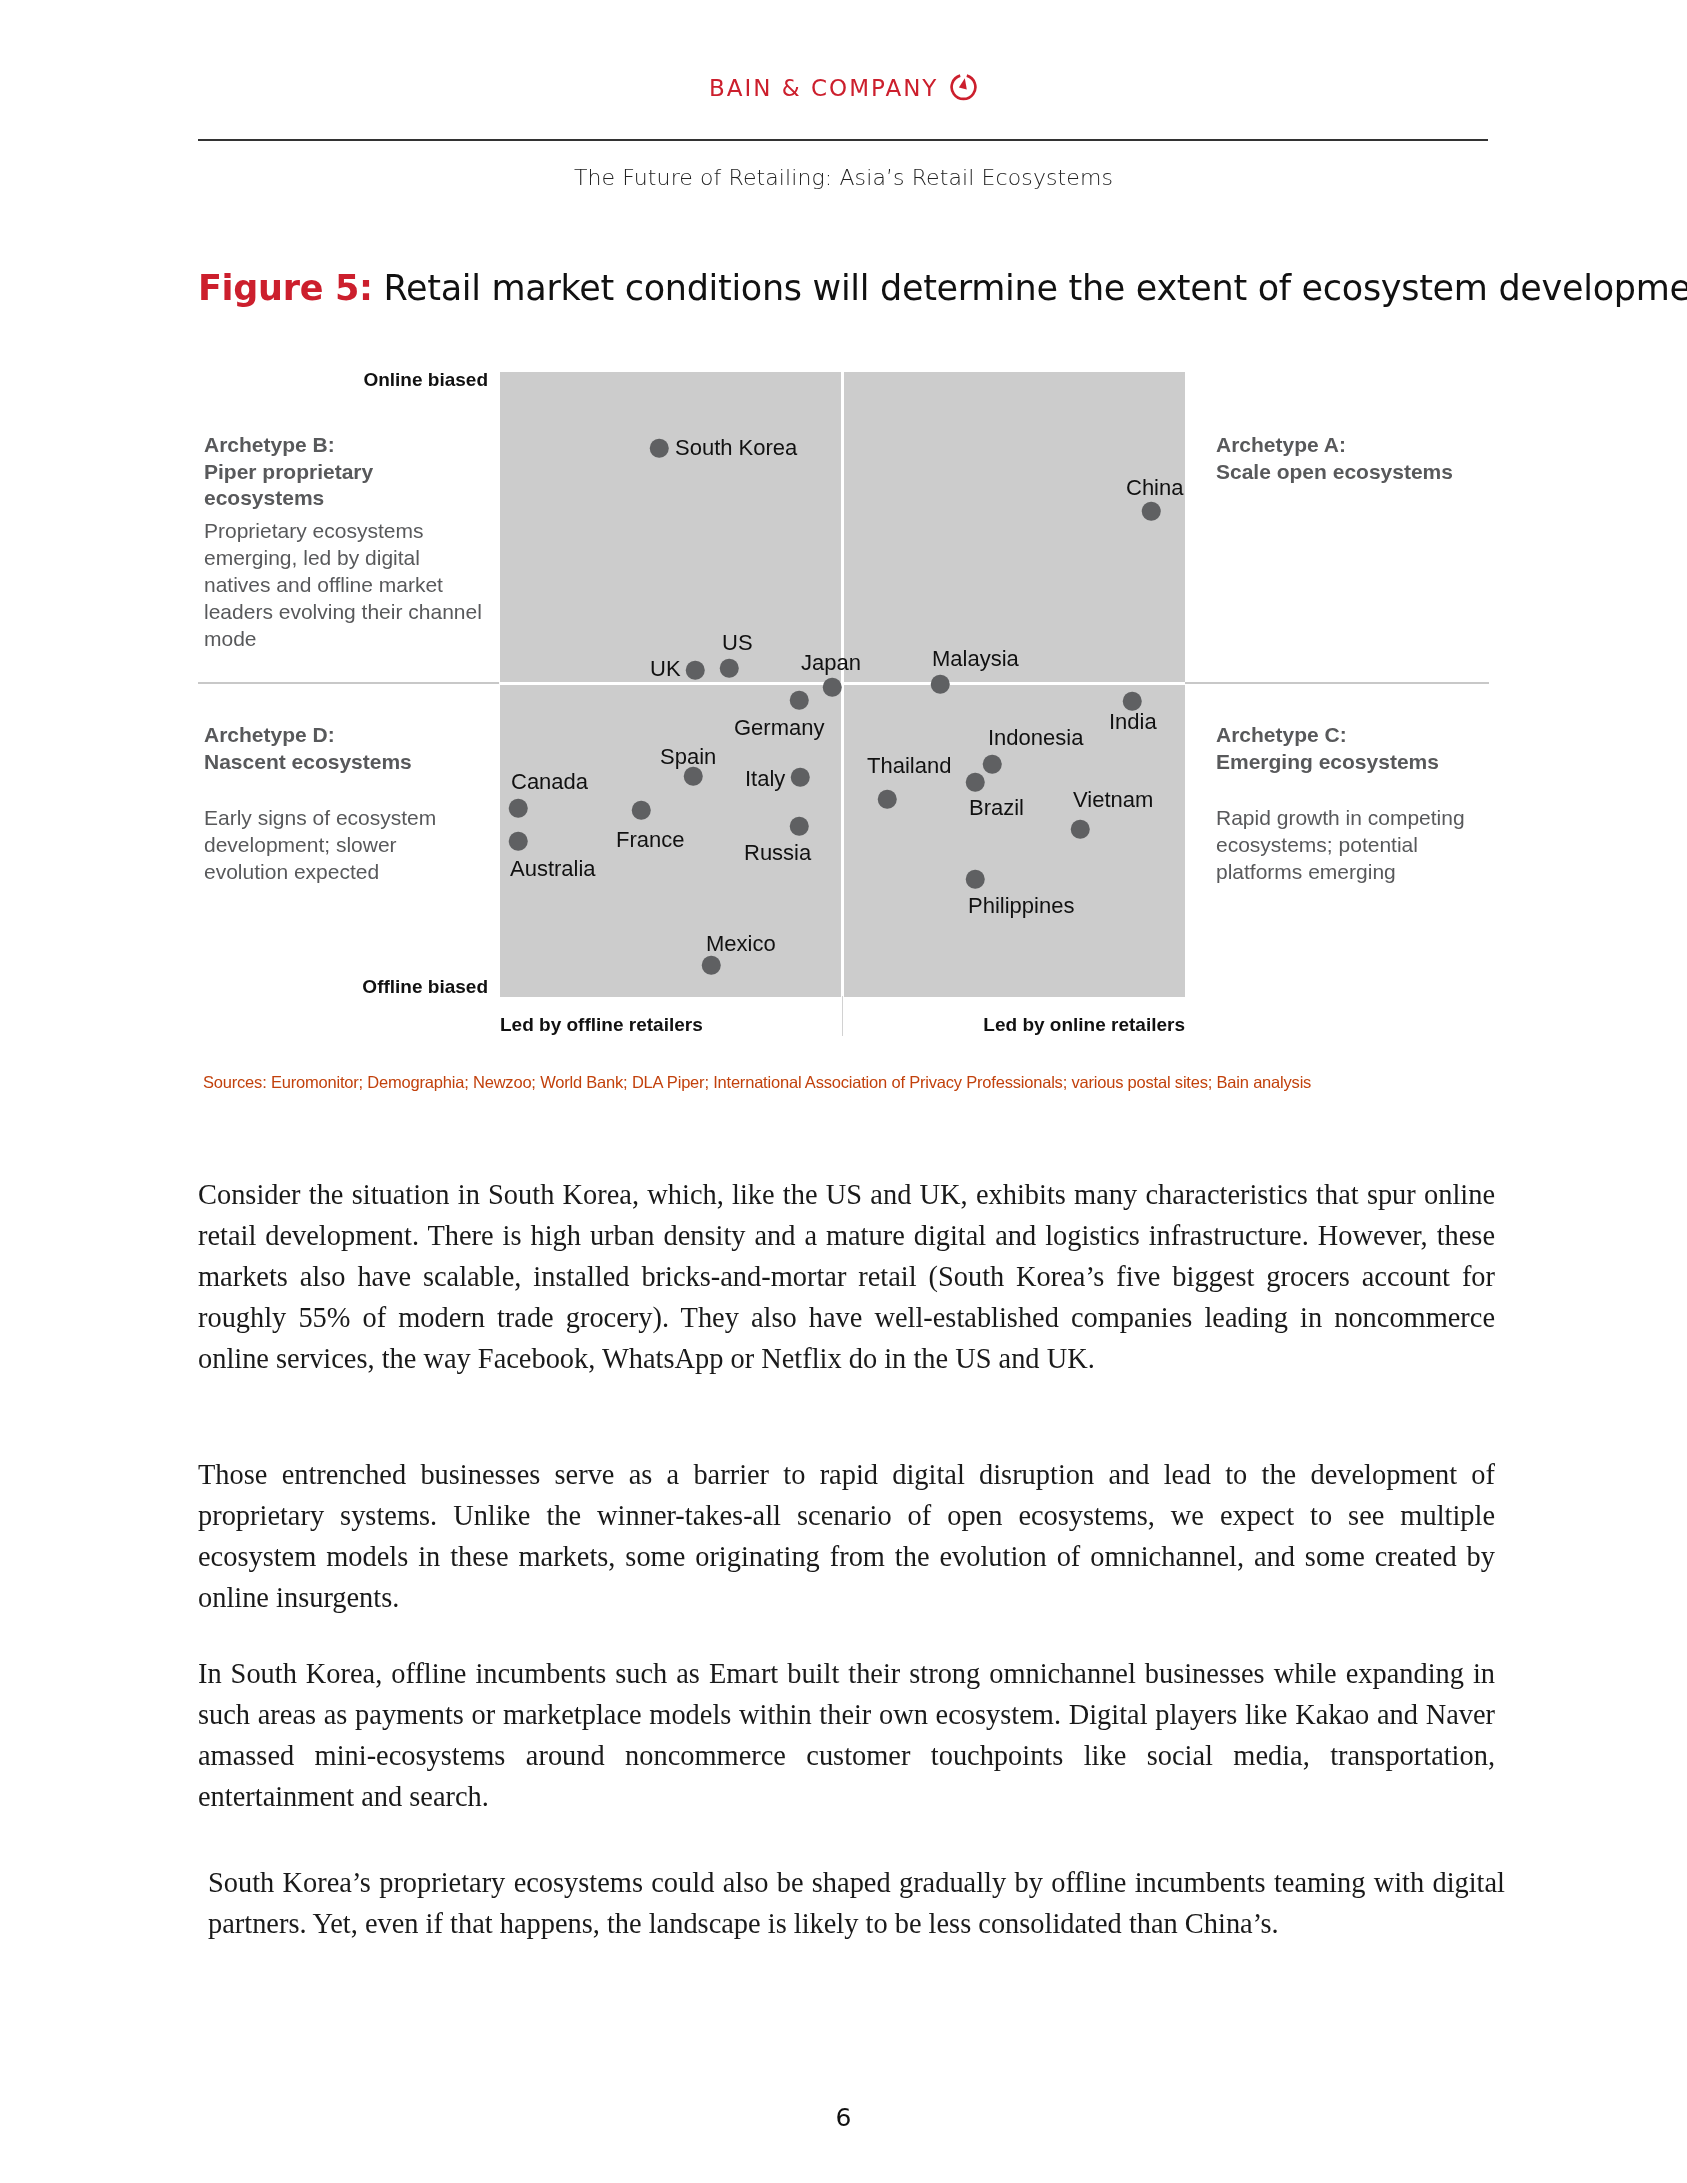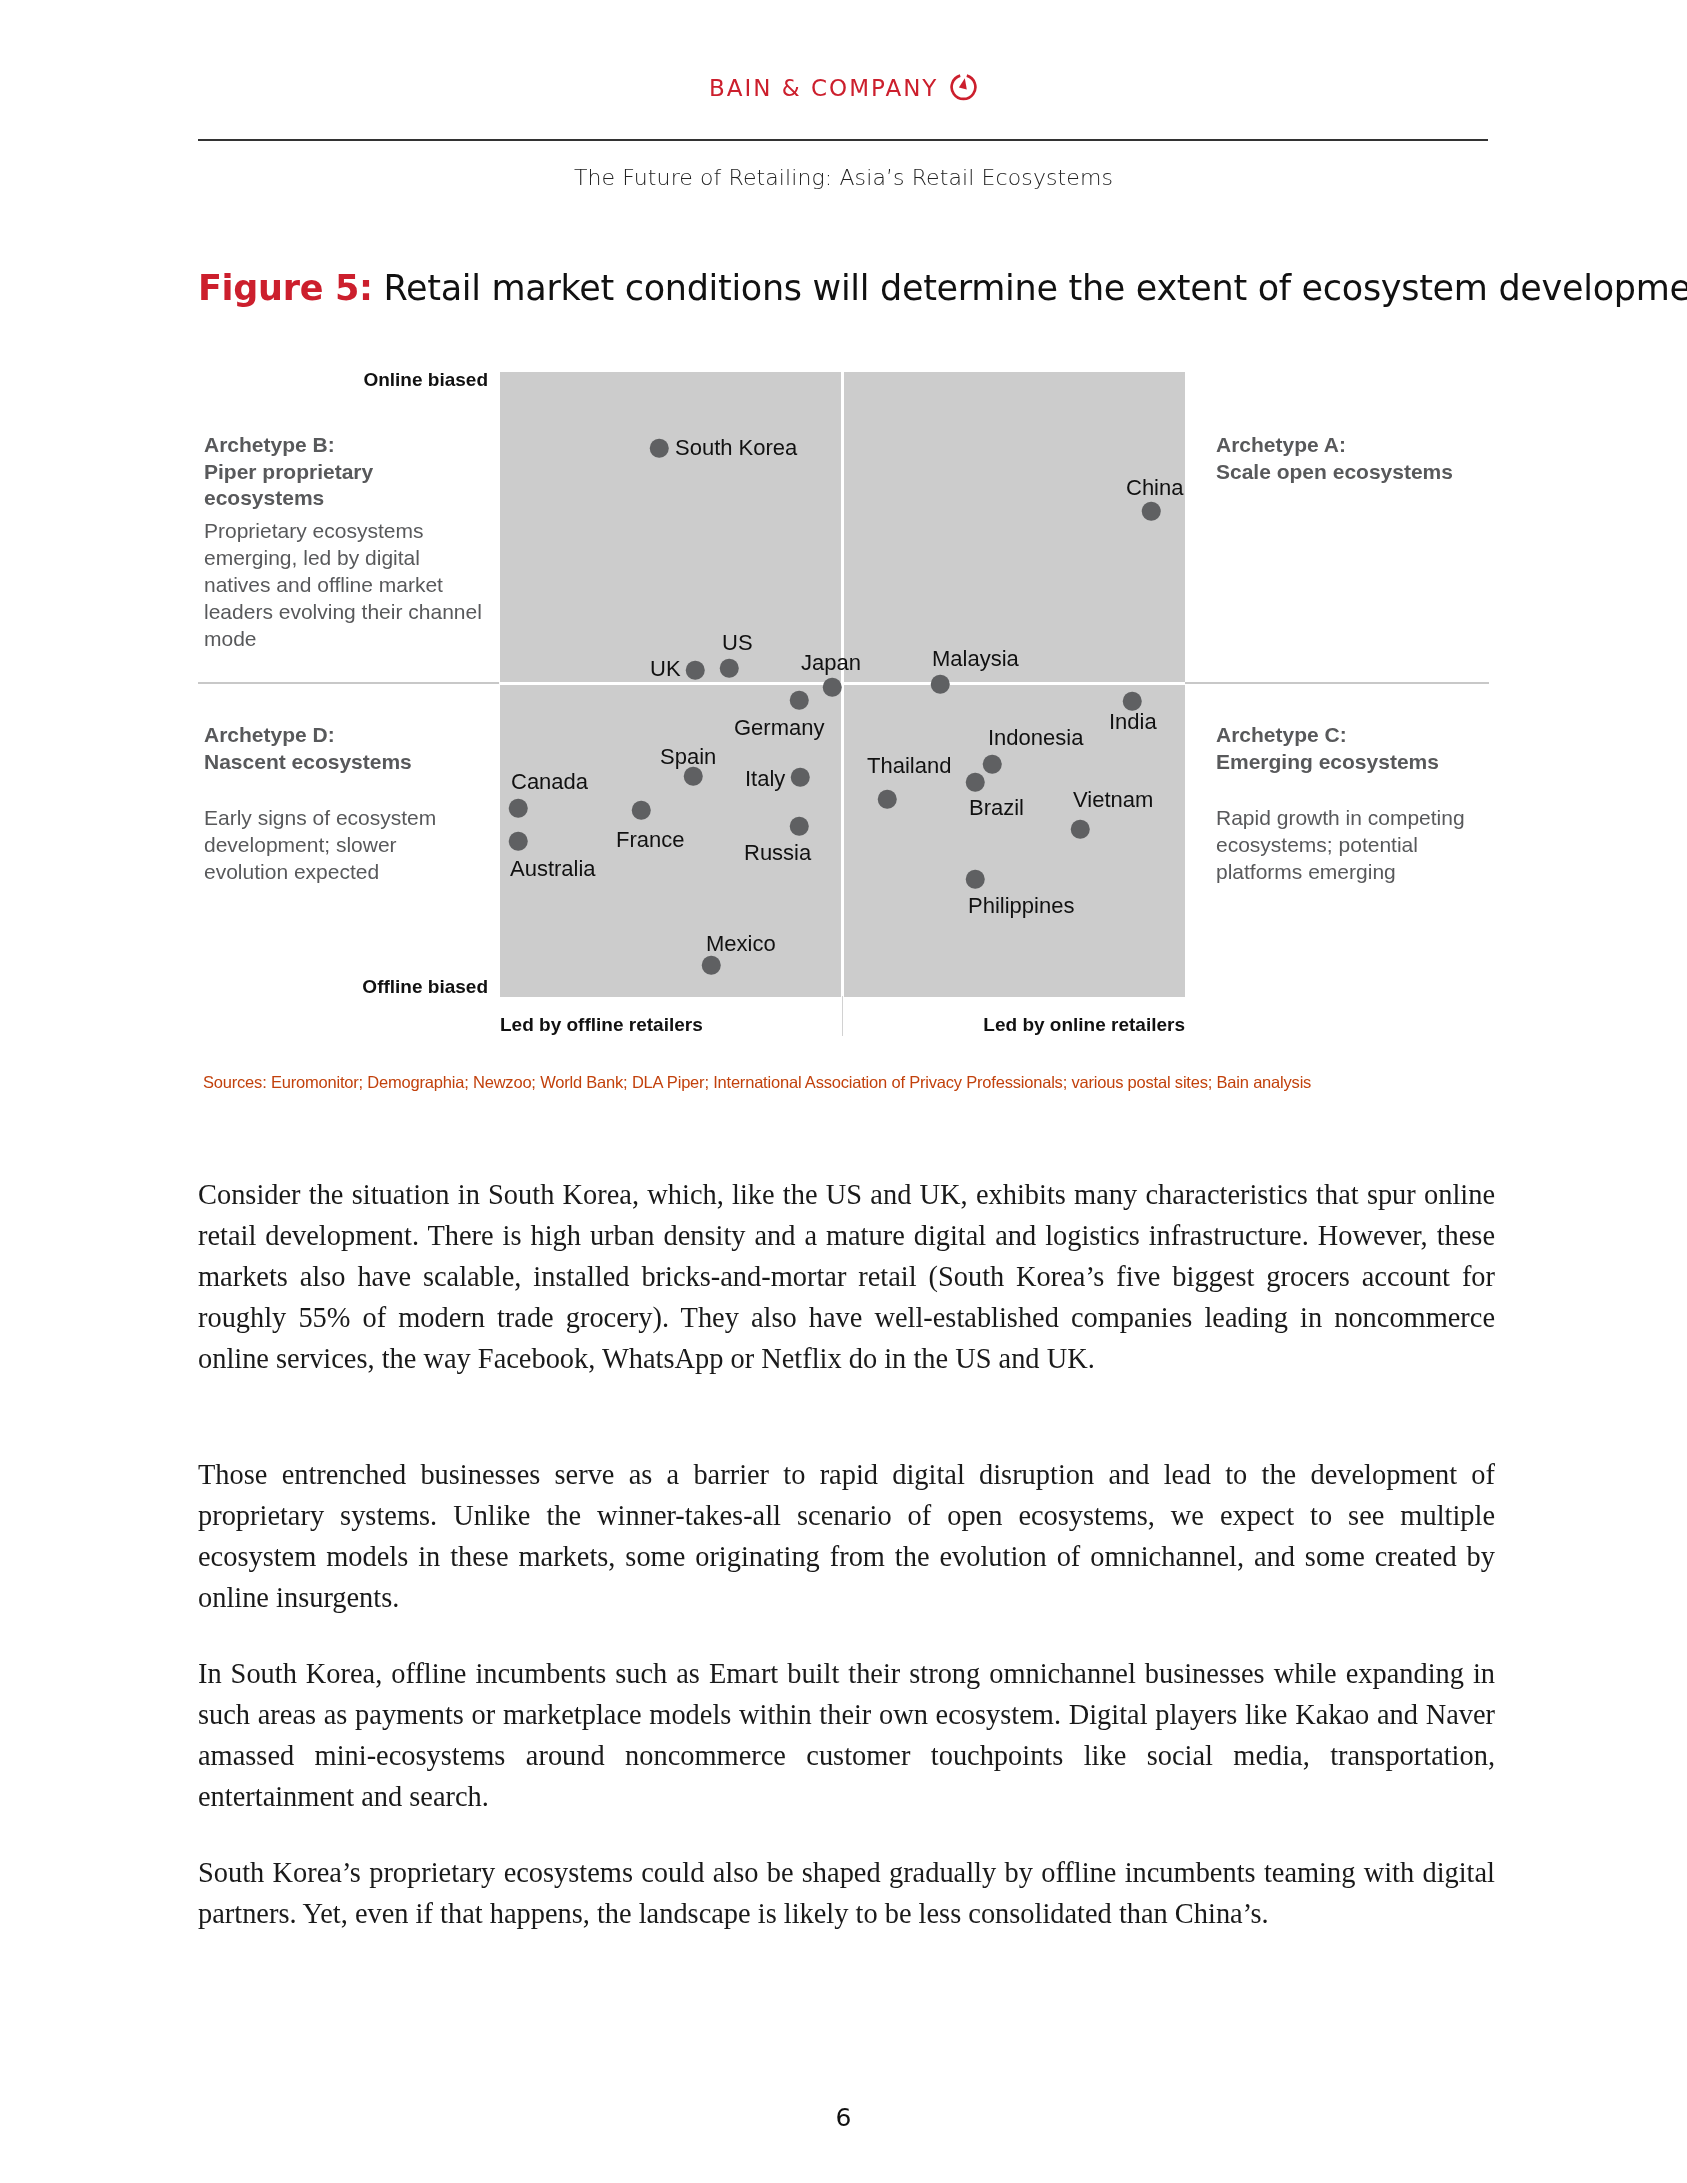--- a/index.html
+++ b/index.html
@@ -170,16 +170,16 @@
 
   <div class="dot" style="left:711px;top:965px"></div>
   <div class="pt-label" style="left:706px;top:931px">Mexico</div>
 
   <div class="sources">Sources: Euromonitor; Demographia; Newzoo; World Bank; DLA Piper; International Association of Privacy Professionals; various postal sites; Bain analysis</div>
 </div>
 
 <p class="body-text p1" style="margin:0">Consider the situation in South Korea, which, like the US and UK, exhibits many characteristics that spur online retail development. There is high urban density and a mature digital and logistics infra­structure. However, these markets also have scalable, installed bricks-and-mortar retail (South Korea’s five biggest grocers account for roughly 55% of modern trade grocery). They also have well-established companies leading in noncommerce online services, the way Facebook, WhatsApp or Netflix do in the US and UK.</p>
 <p class="body-text p2" style="margin:0">Those entrenched businesses serve as a barrier to rapid digital disruption and lead to the development of proprietary systems. Unlike the winner-takes-all scenario of open ecosystems, we expect to see multiple ecosystem models in these markets, some originating from the evolution of omnichannel, and some created by online insurgents.</p>
 <p class="body-text p3" style="margin:0">In South Korea, offline incumbents such as Emart built their strong omnichannel businesses while expanding in such areas as payments or marketplace models within their own ecosystem. Digital players like Kakao and Naver amassed mini-ecosystems around noncommerce customer touchpoints like social media, transportation, entertainment and search.</p>
-<p class="body-text p4" style="margin:0">South Korea’s proprietary ecosystems could also be shaped gradually by offline incumbents team­ing with digital partners. Yet, even if that happens, the landscape is likely to be less consolidated than China’s.</p>
+<p class="body-text p4" style="margin:10px">South Korea’s proprietary ecosystems could also be shaped gradually by offline incumbents team­ing with digital partners. Yet, even if that happens, the landscape is likely to be less consolidated than China’s.</p>
 
 <div class="page-num">6</div>
 
 
 </body></html>

